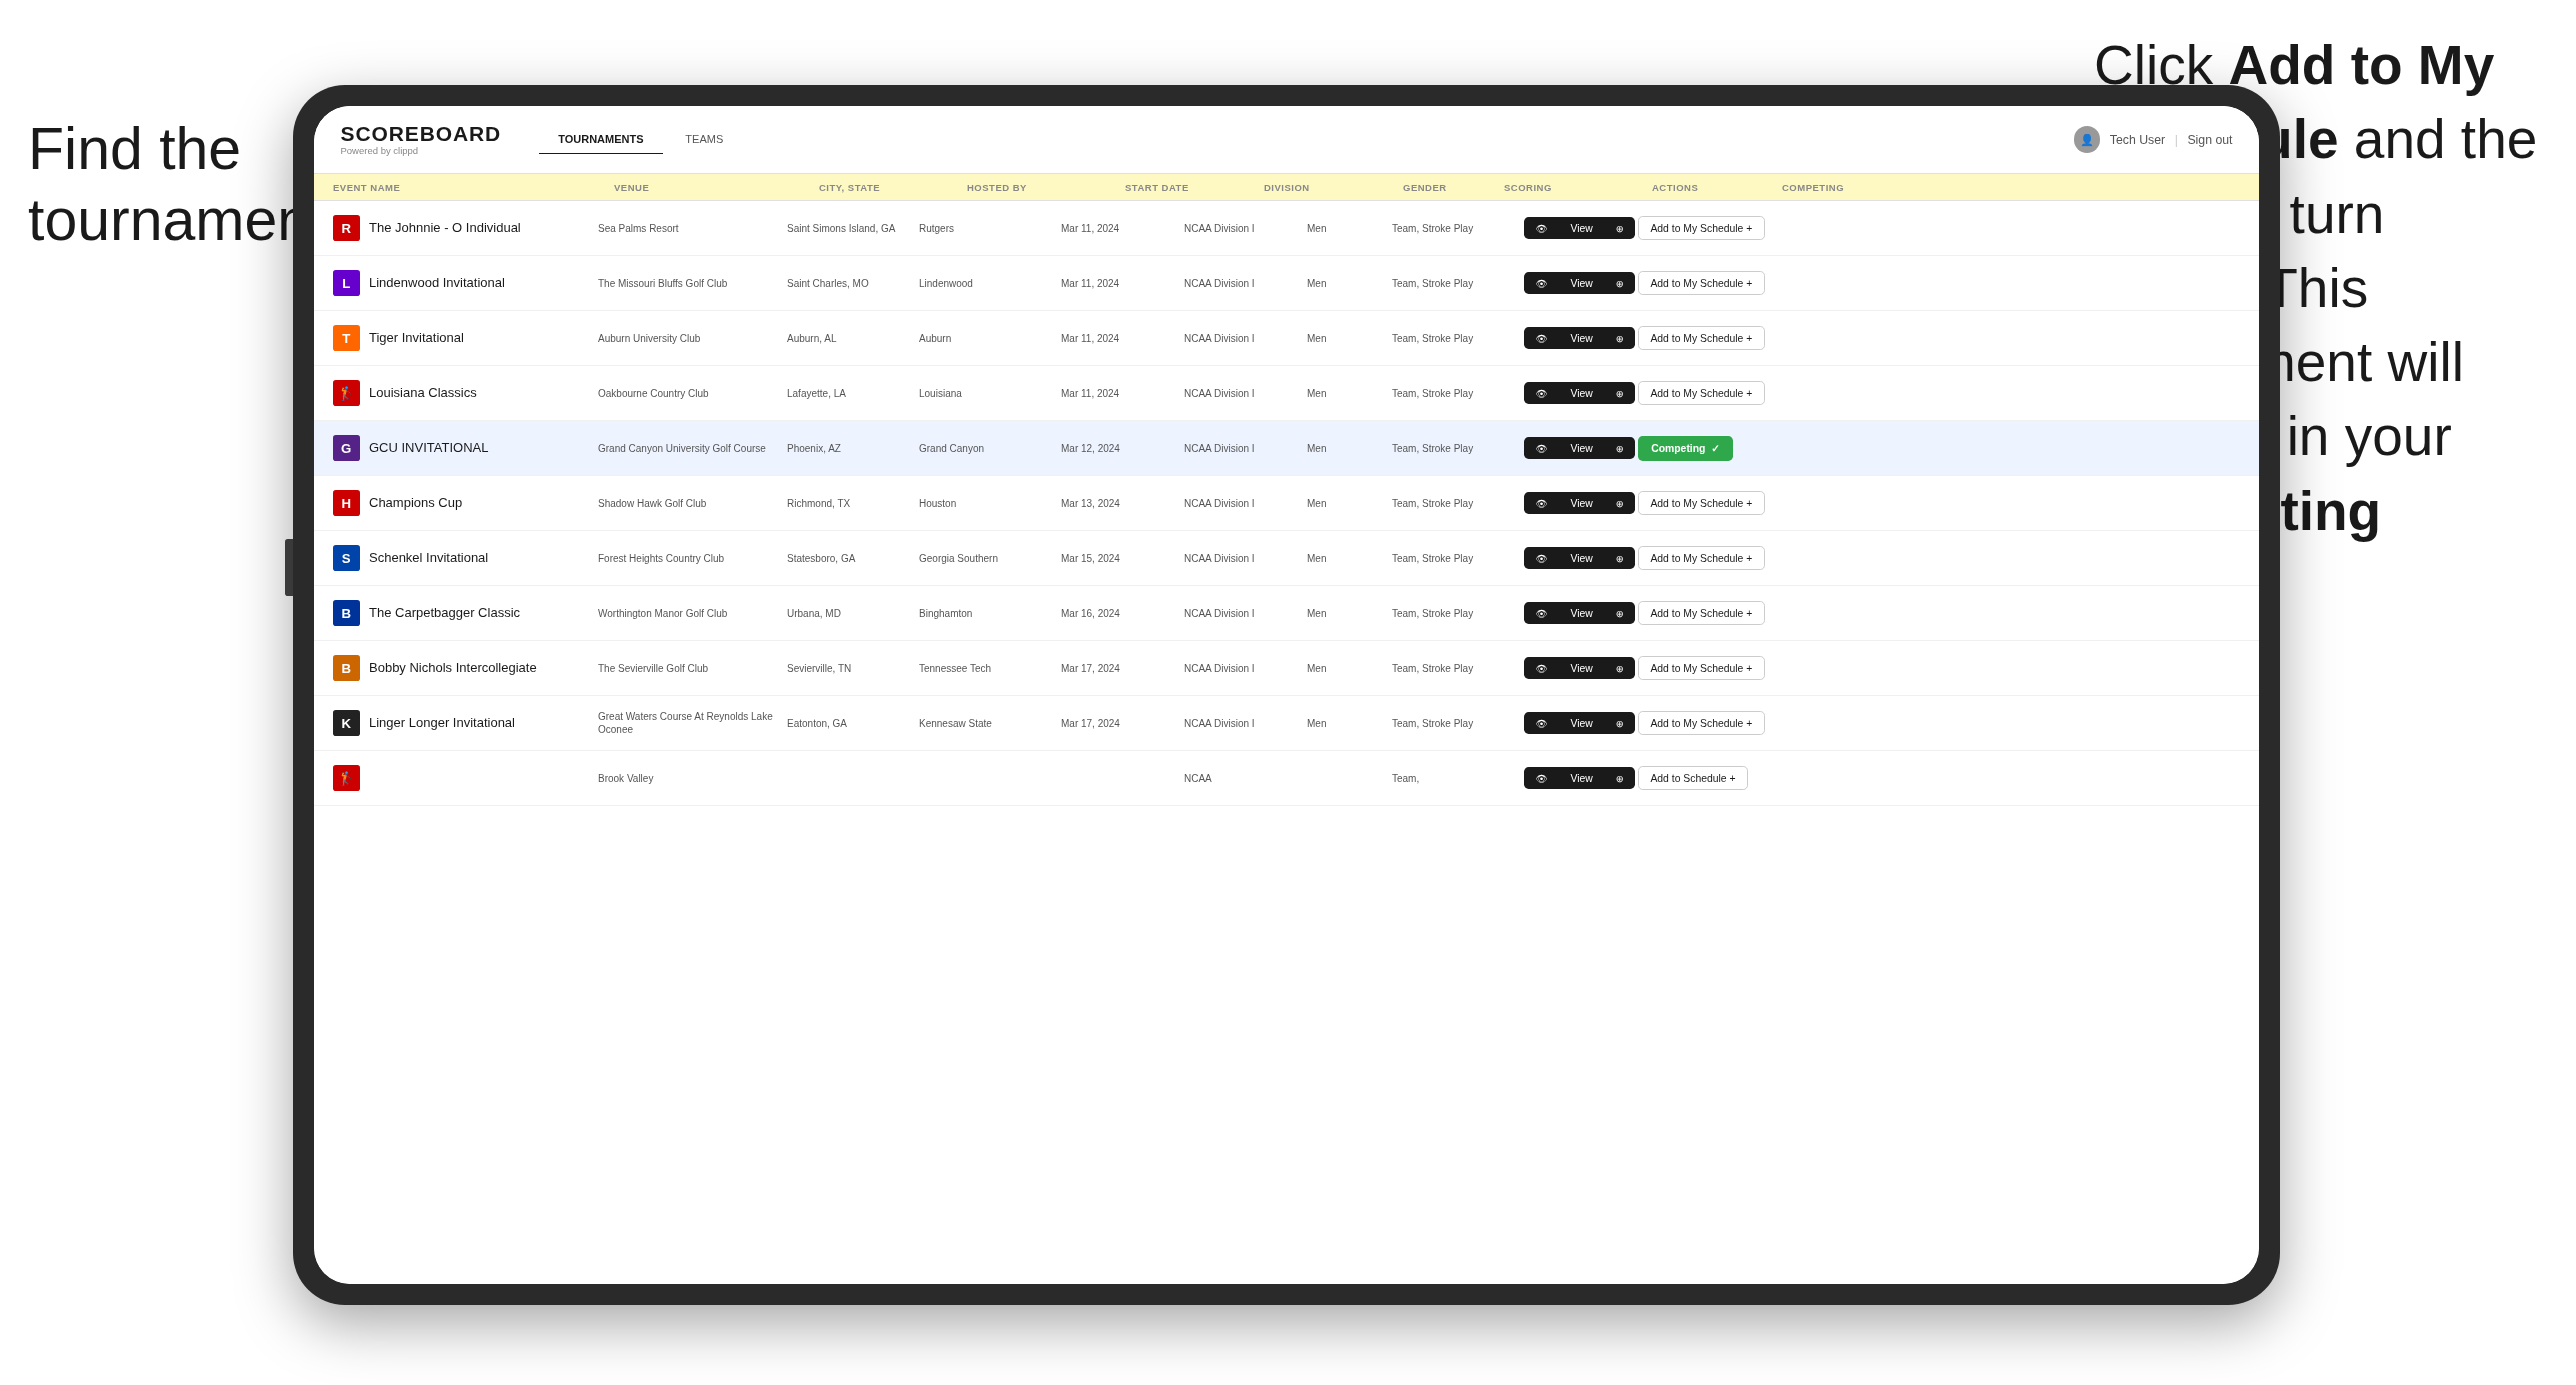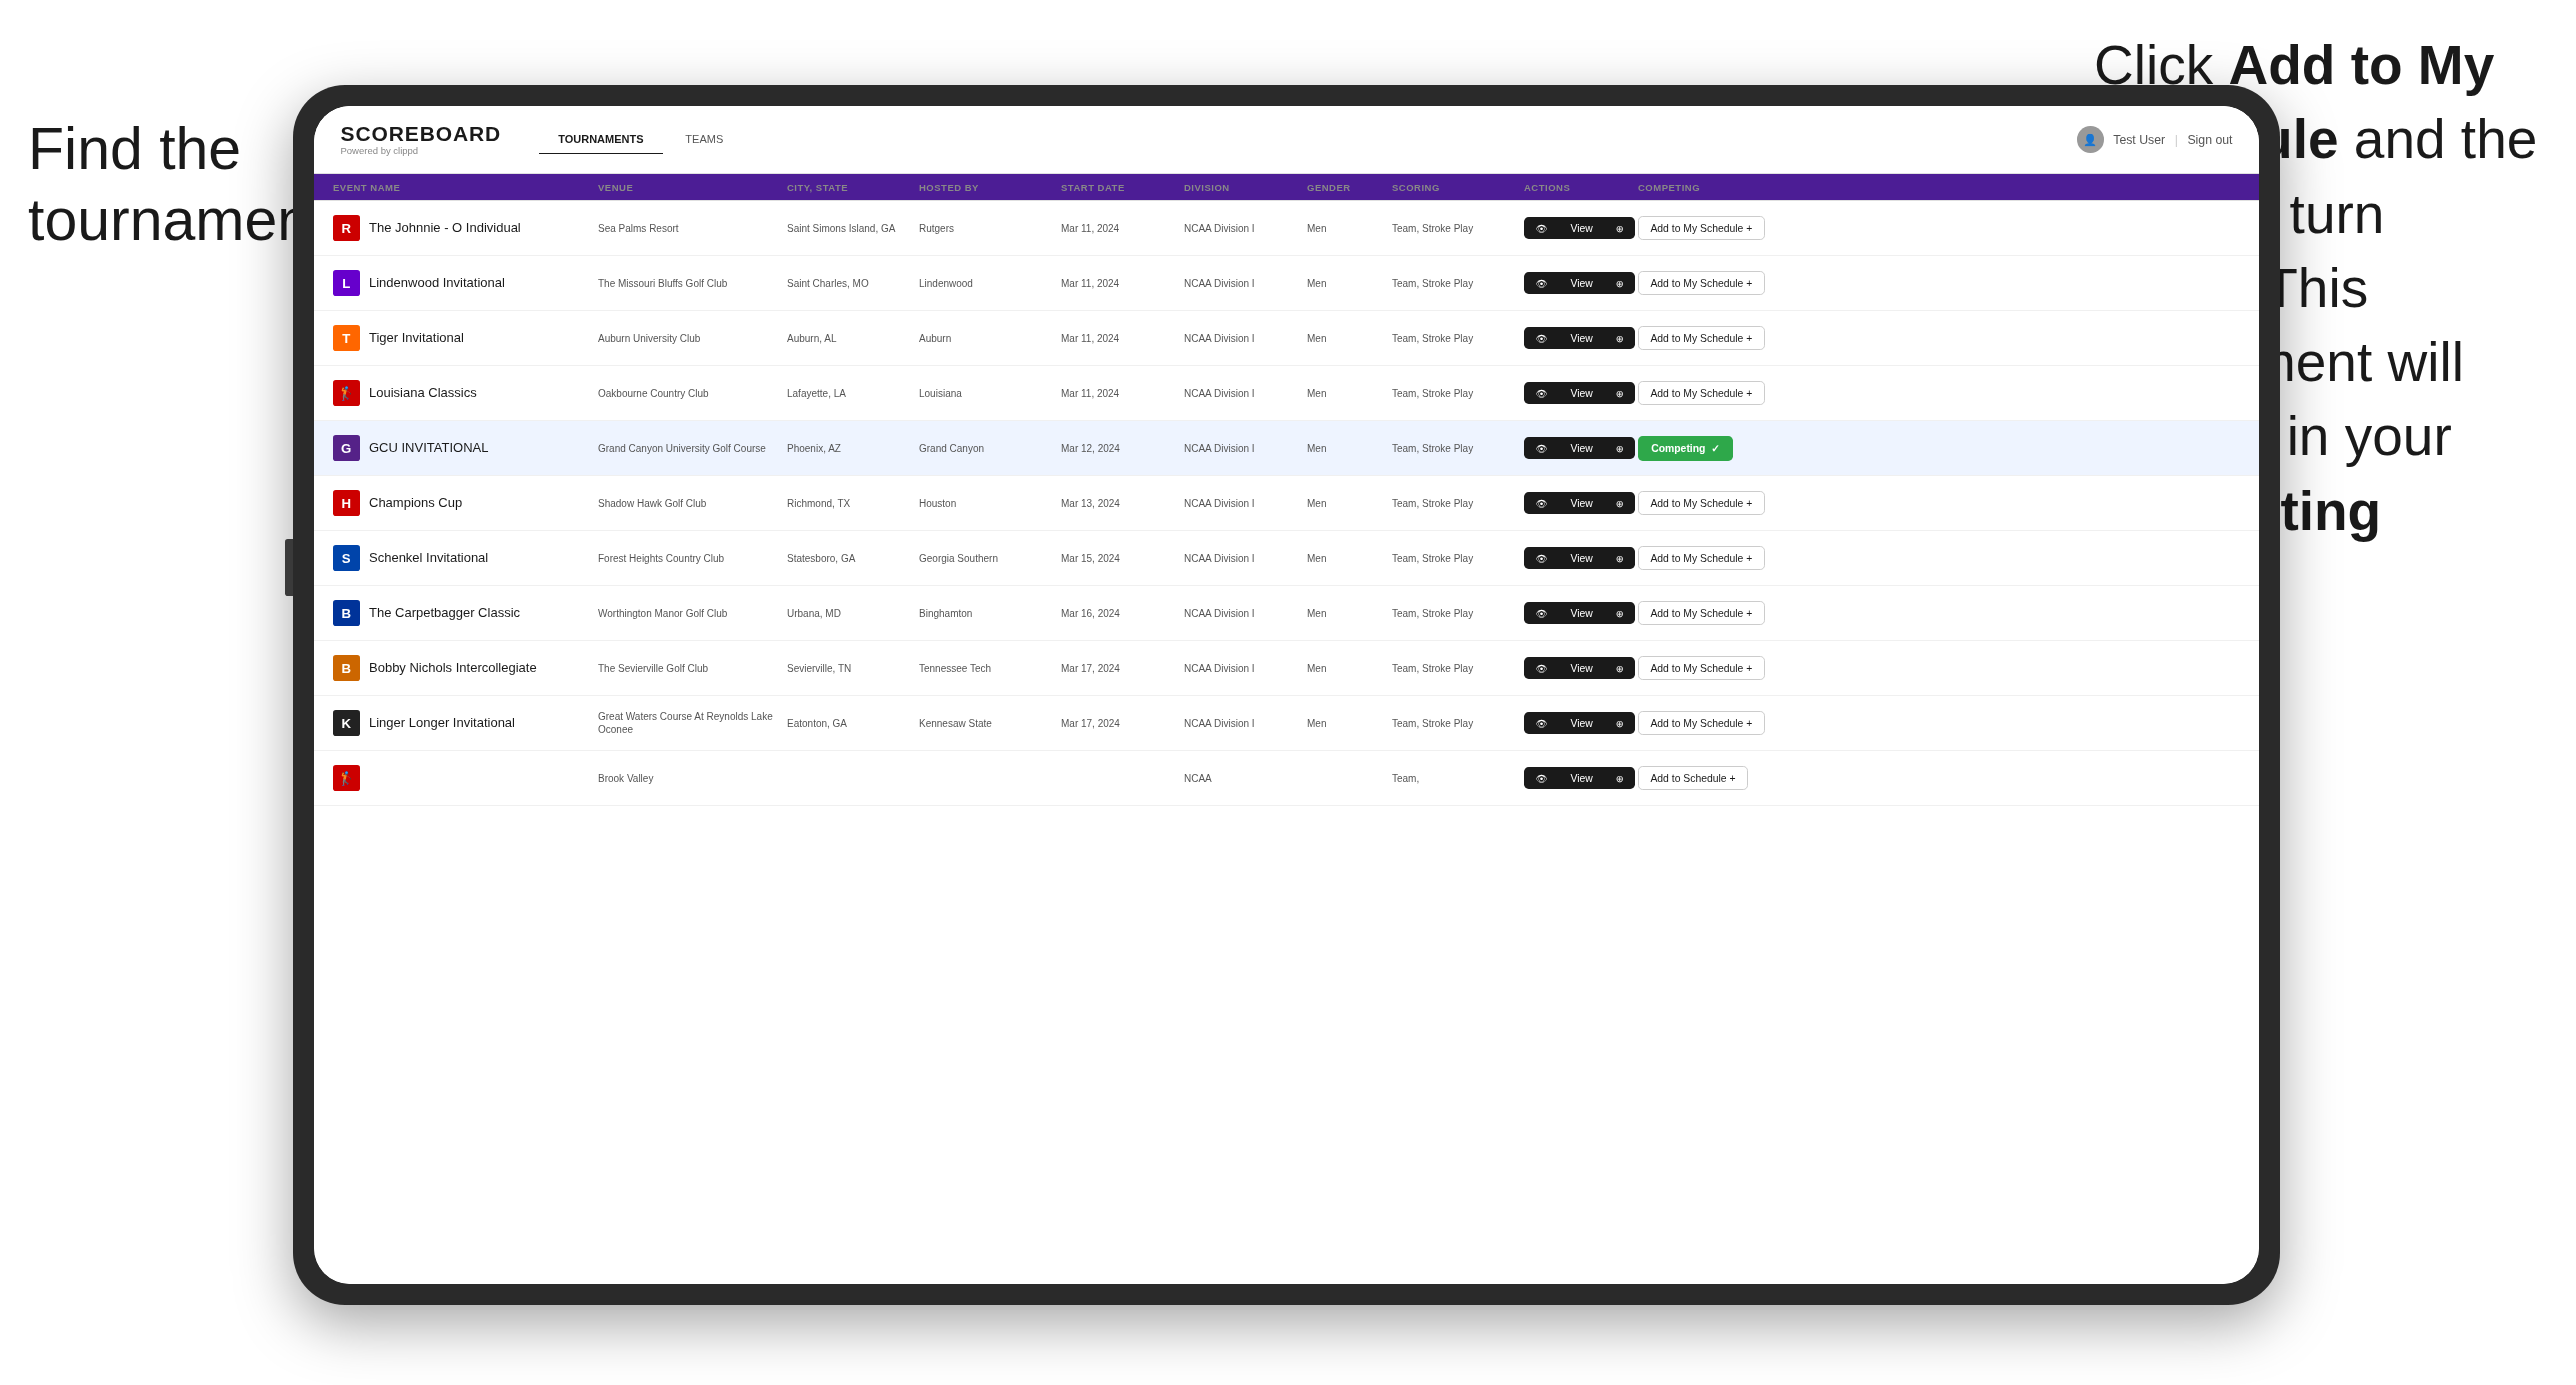--- a/index.html
+++ b/index.html
@@ -169,22 +169,23 @@
     
     .table-container {
       flex: 1;
       overflow: hidden;
     }
 
     .table-header {
       display: grid;
       grid-template-columns: 265px 189px 132px 142px 123px 123px 85px 132px 114px 189px;
       padding: 7.6px 19px;
-      background: #4c1d95;
+      background: #fef9c3;
       border-bottom: 0.9px solid #e0e0e0;
+      gap: 16px;
     }
 
     .th {
       font-size: 9.5px;
       font-weight: 600;
       color: #888;
       text-transform: uppercase;
       letter-spacing: 0.5px;
     }
 
@@ -339,21 +340,21 @@
         <div class="logo-area">
           <span class="logo-text">SCOREBOARD</span>
           <span class="logo-sub">Powered by clippd</span>
         </div>
         <div class="nav-tabs">
           <div class="nav-tab active">TOURNAMENTS</div>
           <div class="nav-tab">TEAMS</div>
         </div>
         <div class="header-right">
           <div class="user-avatar">👤</div>
-          <span>Test User</span>
+          <span>Tech User</span>
           <span class="header-divider">|</span>
           <span style="cursor:pointer; color:#555;">Sign out</span>
         </div>
       </div>
 
       <div class="table-container">
 
         <div class="table-header">
           <div class="th">EVENT NAME</div>
           <div class="th">VENUE</div>

